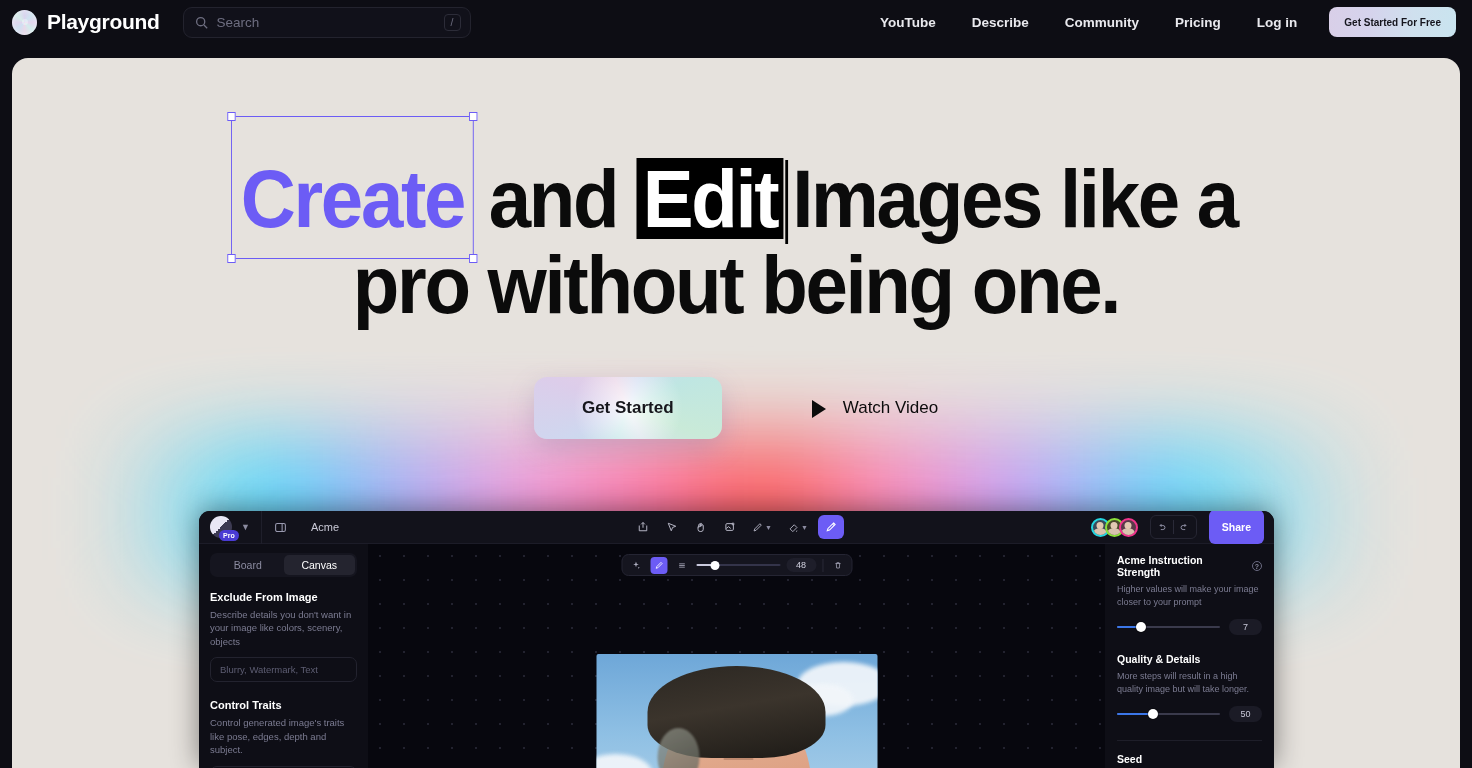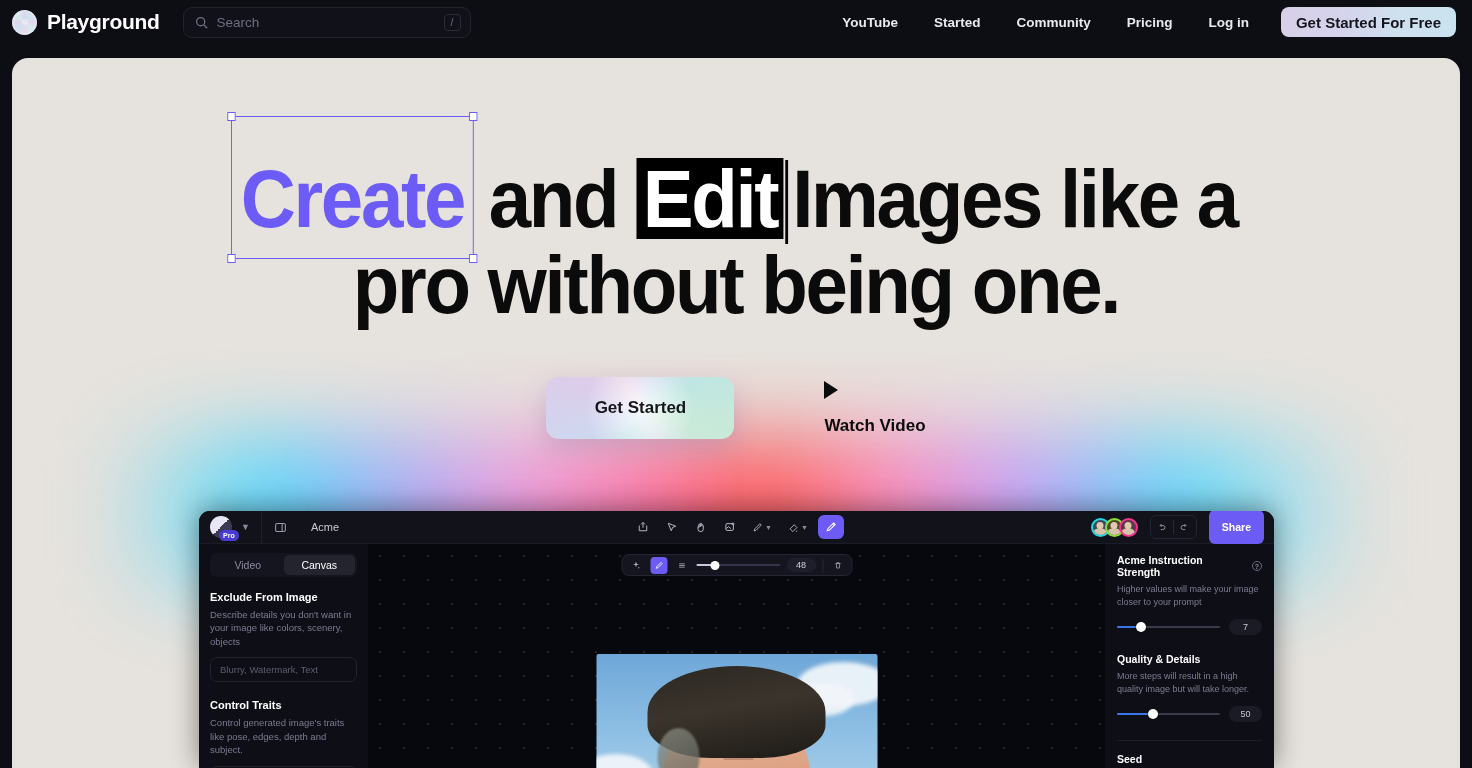--- a/index.html
+++ b/index.html
@@ -49,21 +49,21 @@
   }
 
   .nav-right { margin-left:auto; display:flex; align-items:center; gap:0; }
   .nav-link {
     color:#e9e9ee; font-size:13.5px; font-weight:600;
     padding:0 18px; cursor:pointer; white-space:nowrap;
   }
   .cta-free {
     margin-left:14px; height:30px; padding:0 15px; border-radius:8px;
     display:flex; align-items:center; justify-content:center;
-    font-size:15px; font-weight:700; color:#15151d; white-space:nowrap;
+    font-size:10px; font-weight:700; color:#15151d; white-space:nowrap;
     background:linear-gradient(95deg,#d9cfe8 0%,#d5d3ec 32%,#cfe0ee 66%,#c9e4ef 100%);
     cursor:pointer;
   }
 
   
   .hero {
     position:absolute; left:12px; top:58px;
     width:1448px; height:710px;
     background:#e6e2dd; border-radius:16px 16px 0 0;
     overflow:hidden;
@@ -139,22 +139,22 @@
     font-size:17px; font-weight:700; color:#16161c;
     background:
       radial-gradient(circle at 50% 50%, rgba(255,255,255,.85) 0%, rgba(255,255,255,0) 55%),
       conic-gradient(from 200deg at 50% 50%,
         #bfe3e6, #cfd7ef, #dccdea, #e7cfe4, #cdd9f0,
         #bfe6e2, #c9ead8, #d7e2ea, #bfe3e6);
     box-shadow:0 10px 26px rgba(120,110,160,.28);
     cursor:pointer;
   }
   .btn-video {
-    display:flex; align-items:flex-start; gap:17px;
-    font-size:17px; font-weight:700; color:#0b0b0b; cursor:pointer;flex-direction:column;
+    display:flex; align-items:flex-end; gap:17px;
+    font-size:17px; font-weight:400; color:#0b0b0b; cursor:pointer;
   }
   .play-tri {
     width:0;height:0;border-left:14px solid #0b0b0b;
     border-top:9px solid transparent; border-bottom:9px solid transparent;
   }
 
   
   .app {
     position:absolute; left:199px; top:511px;
     width:1075px; height:257px;
@@ -331,21 +331,21 @@
     <svg class="search-ico" viewBox="0 0 16 16" fill="none" stroke="currentColor" stroke-width="1.6">
       <circle cx="7" cy="7" r="5"></circle>
         <path d="M11 11l4 4"></path>
     </svg>
     <span class="search-ph">Search</span>
     <span class="slash-key">/</span>
   </div>
 
   <div class="nav-right">
     <span class="nav-link">YouTube</span>
-    <span class="nav-link">Started</span>
+    <span class="nav-link">Describe</span>
     <span class="nav-link">Community</span>
     <span class="nav-link">Pricing</span>
     <span class="nav-link">Log in</span>
     <div class="cta-free">Get Started For Free</div>
   </div>
 </div>
 
 <div class="hero">
 
   <div class="glow-wrap">
@@ -464,21 +464,21 @@
         </span>
       </div>
       <div class="share">Share</div>
     </div>
   </div>
 
   <div class="app-body">
 
     <div class="lpanel">
       <div class="seg">
-        <div class="seg-btn">Video</div>
+        <div class="seg-btn">Board</div>
         <div class="seg-btn on">Canvas</div>
       </div>
 
       <div>
         <div class="sec-title">Exclude From Image</div>
         <div class="sec-desc">Describe details you don't want in your image like colors, scenery, objects</div>
         <div class="fld">Blurry, Watermark, Text</div>
       </div>
 
       <div>

